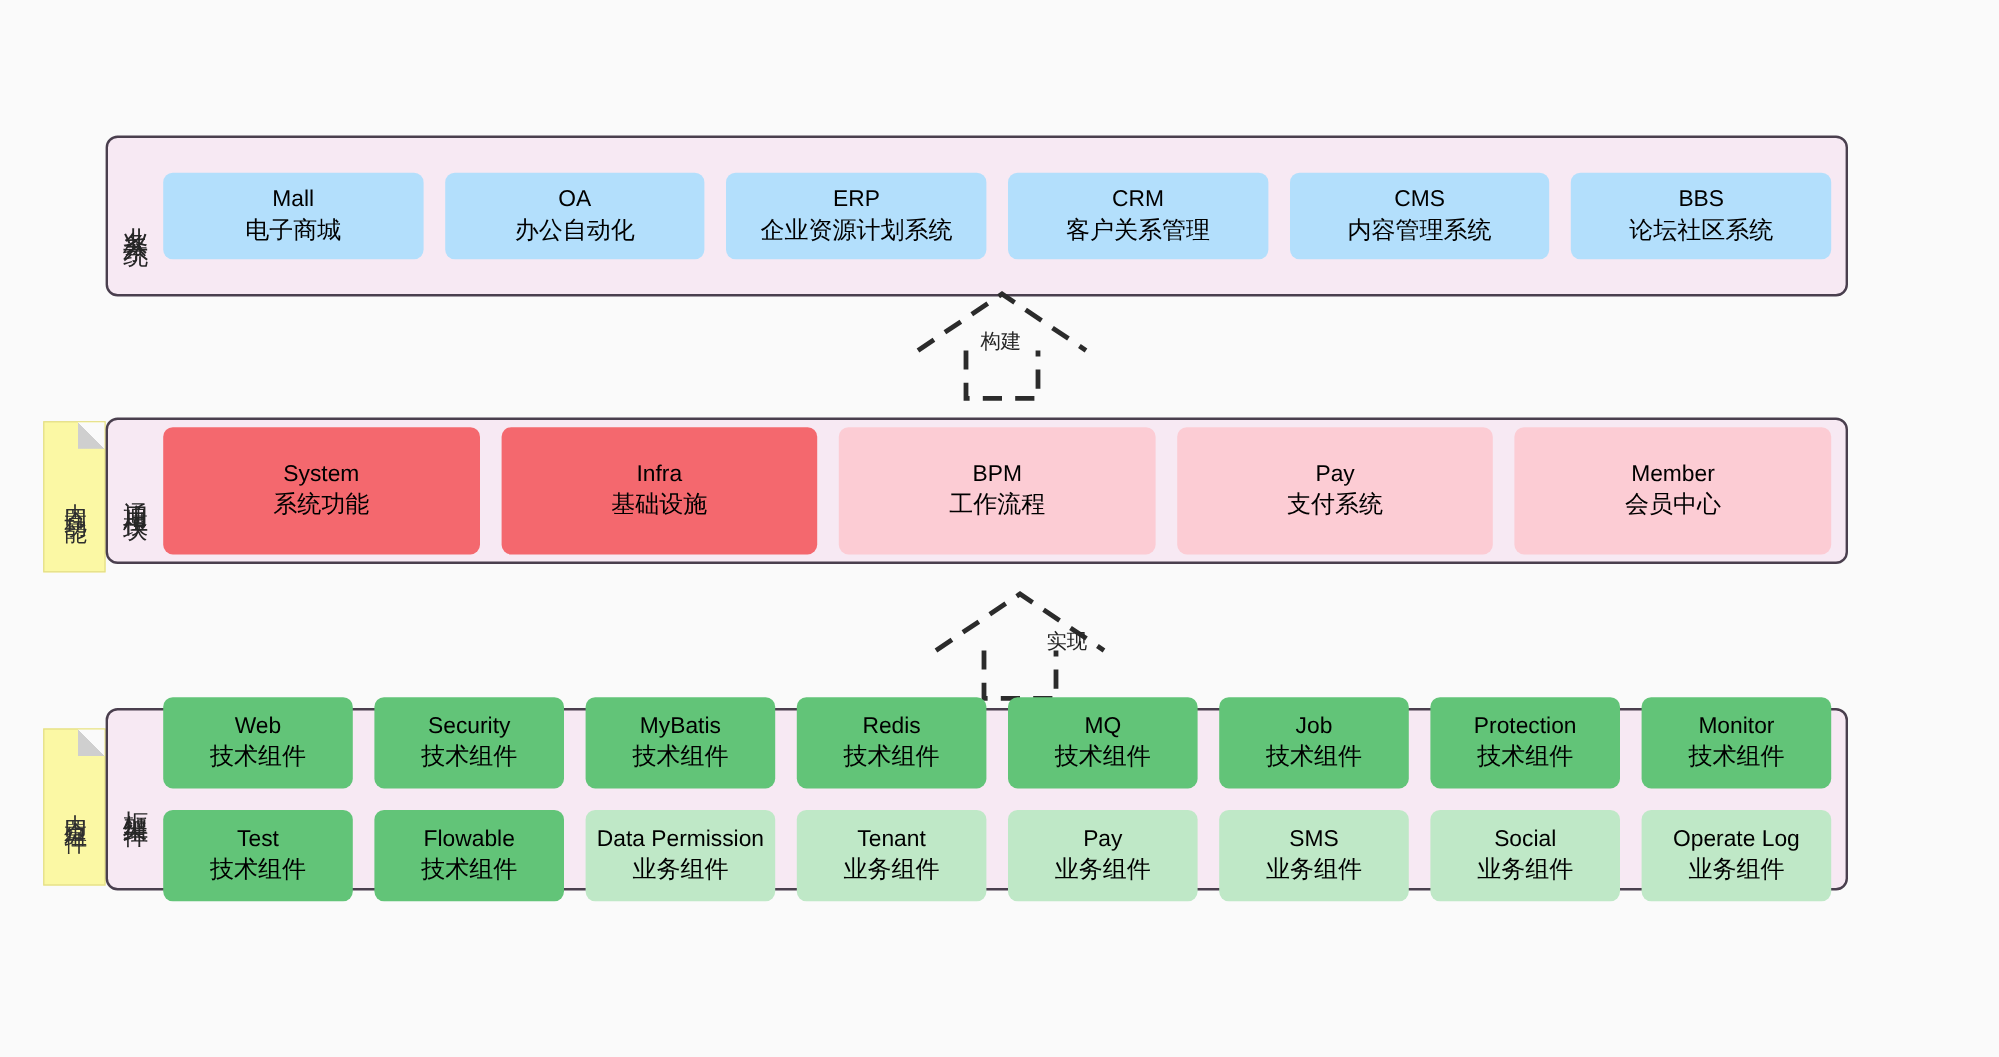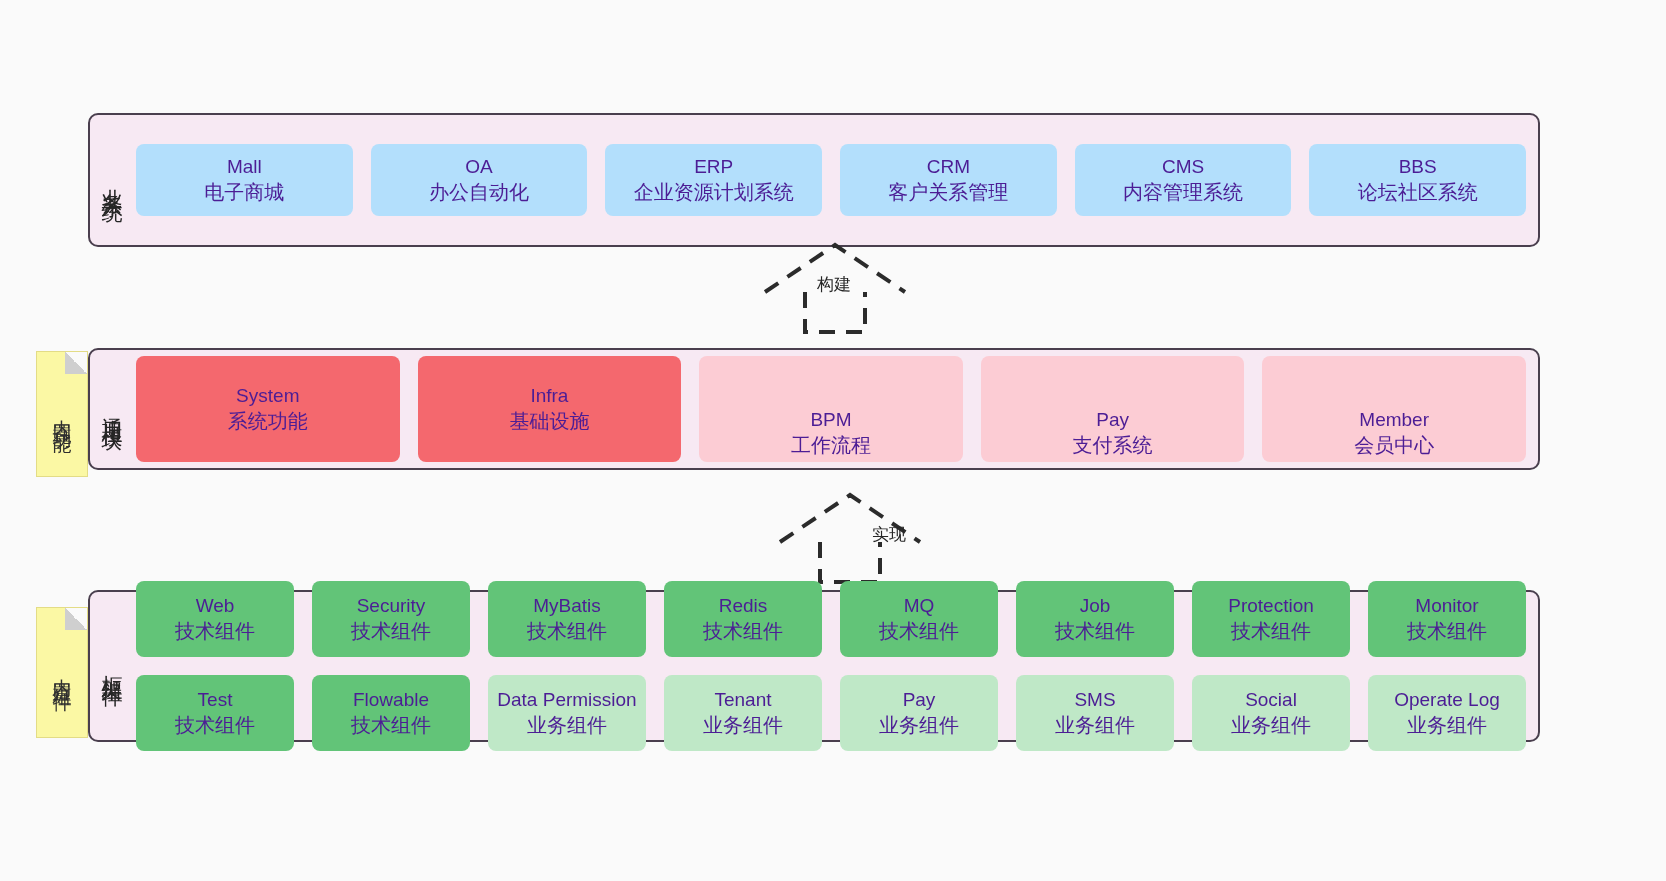--- a/index.html
+++ b/index.html
@@ -48,31 +48,31 @@
     align-items: stretch;
   }
   .box {
     flex: 1 1 0;
     border-radius: 8px;
     display: flex;
     flex-direction: column;
     align-items: center;
     justify-content: center;
     text-align: center;
-    color: #4c1d95;
+    color: #000000;
     line-height: 1.32;
     padding: 4px 6px;
   }
   .box .en { font-size: 19px; }
   .box .cn { font-size: 20px; }
 
   
   .c-blue       { background: #b3dffc; }
   .c-red        { background: #f4686e; }
-  .c-pink       { background: #fcccd4; justify-content: flex-end; }
+  .c-pink       { background: #fcccd4; }
   .c-green      { background: #62c478; }
   .c-lightgreen { background: #bfe8c7; }
 
   
   #layer-business { left: 88px;  top: 113px; width: 1452px; height: 134px; }
   #layer-common   { left: 88px;  top: 348px; width: 1452px; height: 122px; }
   #layer-framework{ left: 88px;  top: 590px; width: 1452px; height: 152px; }
 
   #layer-business .box  { height: 72px; }
   #layer-common   .box  { height: 106px; }

